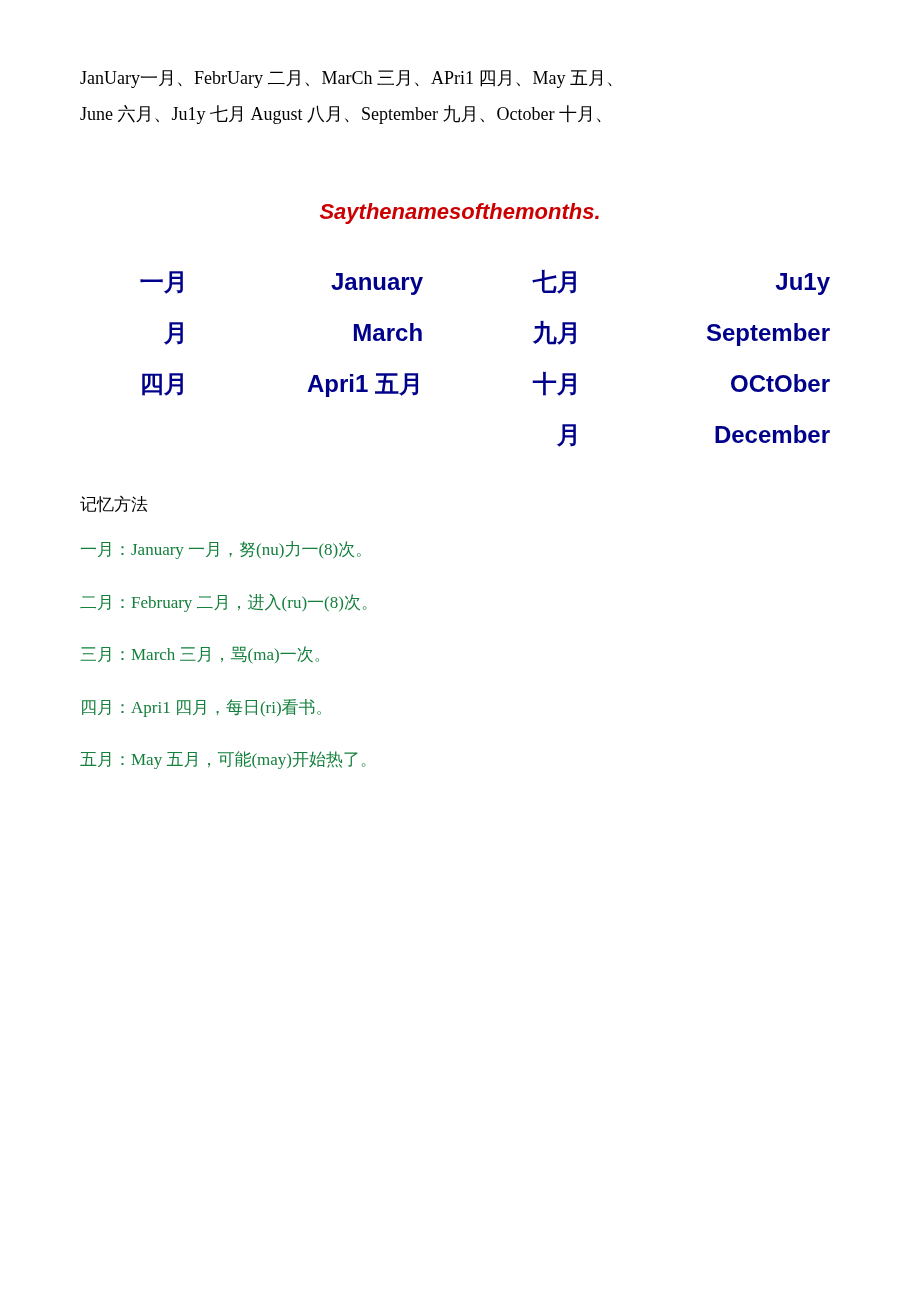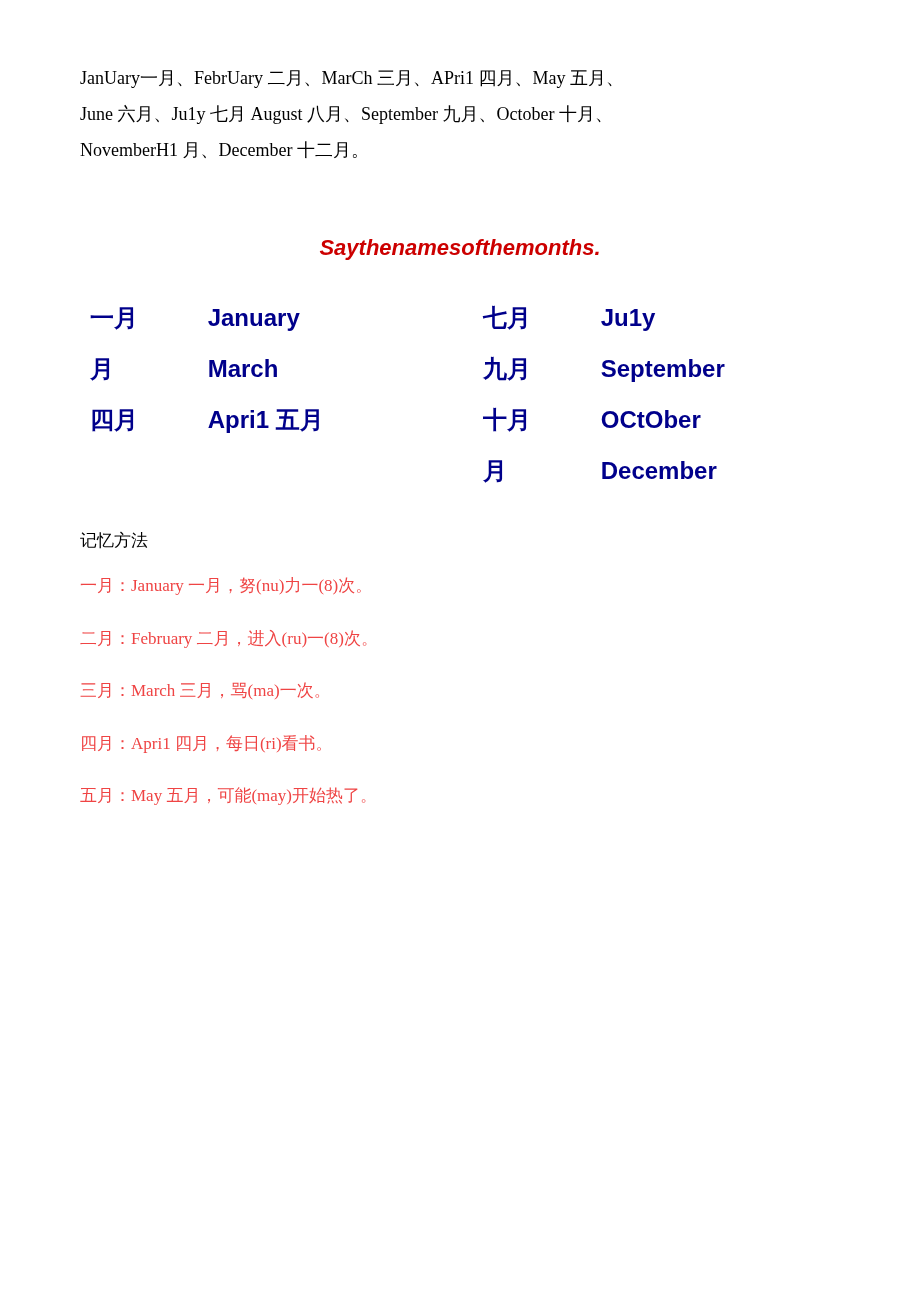--- a/index.html
+++ b/index.html
@@ -41,50 +41,49 @@
     }
 
     .memory-title {
       font-size: 17px;
       color: #000;
       margin-bottom: 14px;
     }
 
     .memory-item {
       font-size: 17px;
-      color: #ef4444;
+      color: #15803d;
       margin-bottom: 22px;
       line-height: 1.8;
     }
 
     
     .months-table {
       width: 100%;
-      text-align: left;
+      text-align: right;
       border-collapse: collapse;
       margin: 10px 0 30px 0;
     }
 
     .months-table td {
       padding: 4px 10px;
       font-size: 24px;
       font-weight: bold;
       color: #00008B;
       font-family: Arial, "SimSun", serif;
       vertical-align: baseline;
       white-space: nowrap;
     }
   </style>
 </head>
 <body>
 
 <div class="intro-paragraph">
   <span>JanUary一月、FebrUary 二月、MarCh 三月、APri1 四月、May 五月、</span><br>
   <span>June 六月、Ju1y 七月 August 八月、September 九月、October 十月、</span><br>
-  <span>NovemberH1 月、December 十二月。</span>
 </div>
 
 <div class="section-title">Saythenamesofthemonths.</div>
 
 <table class="months-table">
   <tbody>
       <tr>
     <td>一月</td>
     <td>January</td>
     <td style="width:40px;"></td>

